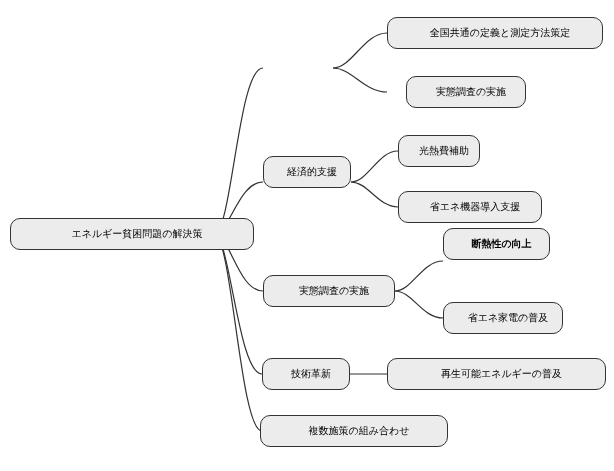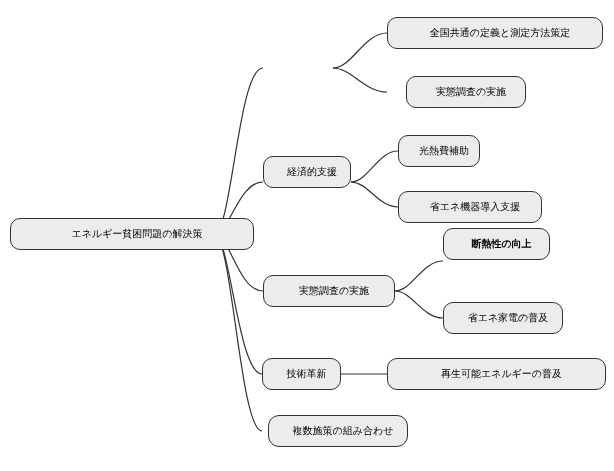--- a/index.html
+++ b/index.html
@@ -71,18 +71,18 @@
   <div class="node" style="left:387px; top:76px;  width:120px;margin-left:19px;">実態調査の実施</div>
 
   <div class="node" style="left:263px; top:156px; width:88px;">経済的支援</div>
   <div class="node" style="left:398px; top:135px; width:82px;">光熱費補助</div>
   <div class="node" style="left:398px; top:191px; width:144px;">省エネ機器導入支援</div>
 
   <div class="node" style="left:263px; top:275px; width:132px;">実態調査の実施</div>
   <div class="node" style="left:443px; top:228px; width:107px;font-weight:bold;">断熱性の向上</div>
   <div class="node" style="left:443px; top:302px; width:120px;">省エネ家電の普及</div>
 
-  <div class="node" style="left:262px; top:358px; width:79px;">技術革新</div>
+  <div class="node" style="left:262px; top:358px; width:88px;">技術革新</div>
   <div class="node" style="left:387px; top:358px; width:219px;">再生可能エネルギーの普及</div>
 
-  <div class="node" style="left:268px; top:415px; width:140px;border-radius:11px;">複数施策の組み合わせ</div>
+  <div class="node" style="left:260px; top:415px; width:188px;">複数施策の組み合わせ</div>
 
 </div>
 
 </body></html>

